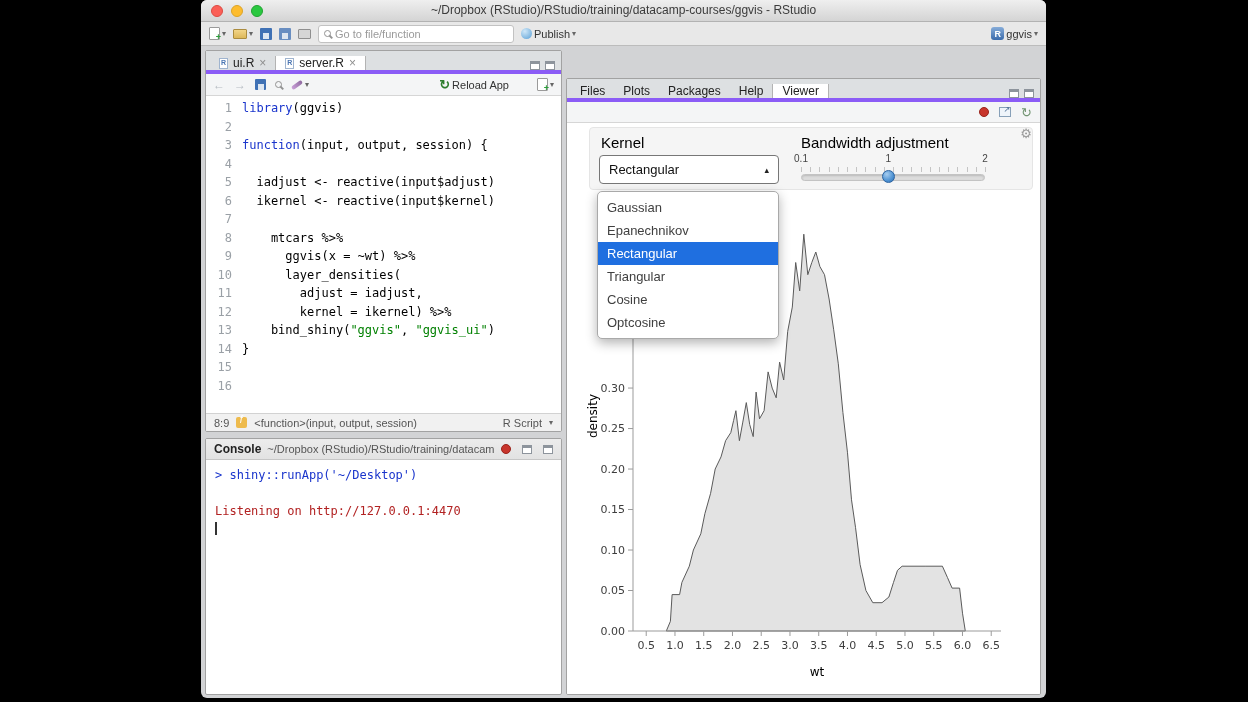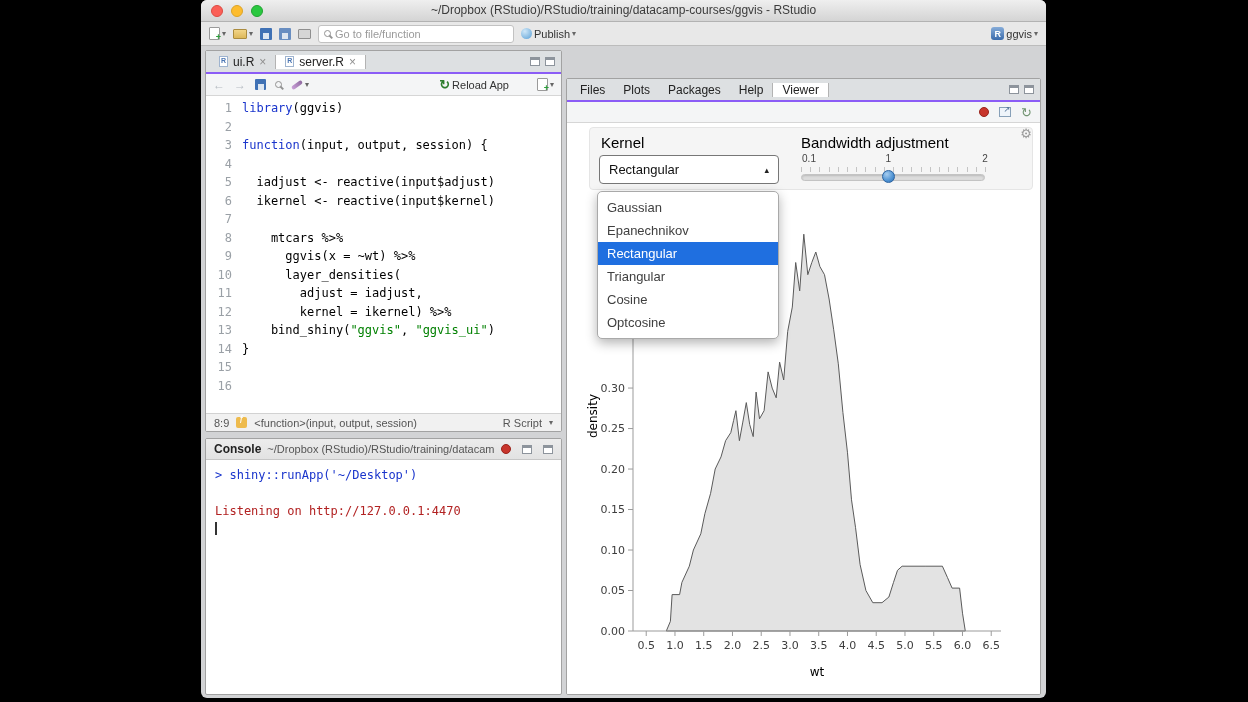--- a/index.html
+++ b/index.html
@@ -41,21 +41,21 @@
   .flex{flex:1}
   .ico-project{width:13px;height:13px;border-radius:3px;background:linear-gradient(#86acd9,#3a6bab);
     color:#fff;text-align:center;position:relative}
   .ico-project::after{content:"R";font-size:9px;font-weight:bold;line-height:13px;color:#fff}
   
   .pane{position:absolute;background:#fff;border:1px solid #a2a2a2;border-radius:2px;overflow:hidden}
   .src-pane{left:4px;top:50px;width:357px;height:382px}
   .con-pane{left:4px;top:438px;width:357px;height:257px}
   .env-pane{left:365px;top:50px;width:475px;height:24px}
   .view-pane{left:365px;top:78px;width:475px;height:617px}
-  .tabbar{height:23px;background:#dde0e2;border-bottom:2px solid #8b5cf6;display:flex;align-items:center;
+  .tabbar{height:23px;background:#dde0e2;border-bottom:4px solid #8b5cf6;display:flex;align-items:flex-end;
     font-size:12px;color:#222;padding-left:4px}
   .tab{display:flex;align-items:center;gap:5px;padding:0 9px;cursor:default;white-space:nowrap}
   .tab.active{background:#fff;border-left:1px solid #b3b3b3;border-right:1px solid #b3b3b3}
   .tab-close{color:#8f8f8f;font-size:12px}
   .rfile-ico{width:9px;height:11px;background:#fff;border:1px solid #9fb4cf;position:relative}
   .rfile-ico::after{content:"R";position:absolute;left:1px;top:0;font-size:7px;color:#4b76b3;font-weight:bold}
   .pane-btn{width:10px;height:9px;border:1px solid #8d949c;background:#fff;display:inline-block;position:relative;margin-left:5px}
   .pane-btn::before{content:"";position:absolute;left:0;right:0;top:0;height:2px;background:#8d949c}
   .bar-icons{display:flex;align-items:center;padding:0 6px;margin-left:auto}
   
@@ -376,21 +376,21 @@
       </div>
       <div class="dropdown">
             <div class="dd-item">Gaussian</div>
             <div class="dd-item">Epanechnikov</div>
             <div class="dd-item selected">Rectangular</div>
             <div class="dd-item">Triangular</div>
             <div class="dd-item">Cosine</div>
             <div class="dd-item">Optcosine</div>
           </div>
       <div class="ctl-label" style="left:234px;top:11px">Bandwidth adjustment</div>
-      <div class="slider-label" style="top: 30px; left: 230px;">0.1</div>
+      <div class="slider-label" style="top: 30px; left: 222px;">0.1</div>
       <div class="slider-label" style="top: 30px; left: 309.158px;">1</div>
       <div class="slider-label" style="top: 30px; left: 406px;">2</div>
       <div class="slider-ticks"></div>
       <div class="slider-track"></div>
       <div class="slider-handle" style="left: 314.658px;"></div>
     </div>
   </div>
 
  </div>
 </div>

